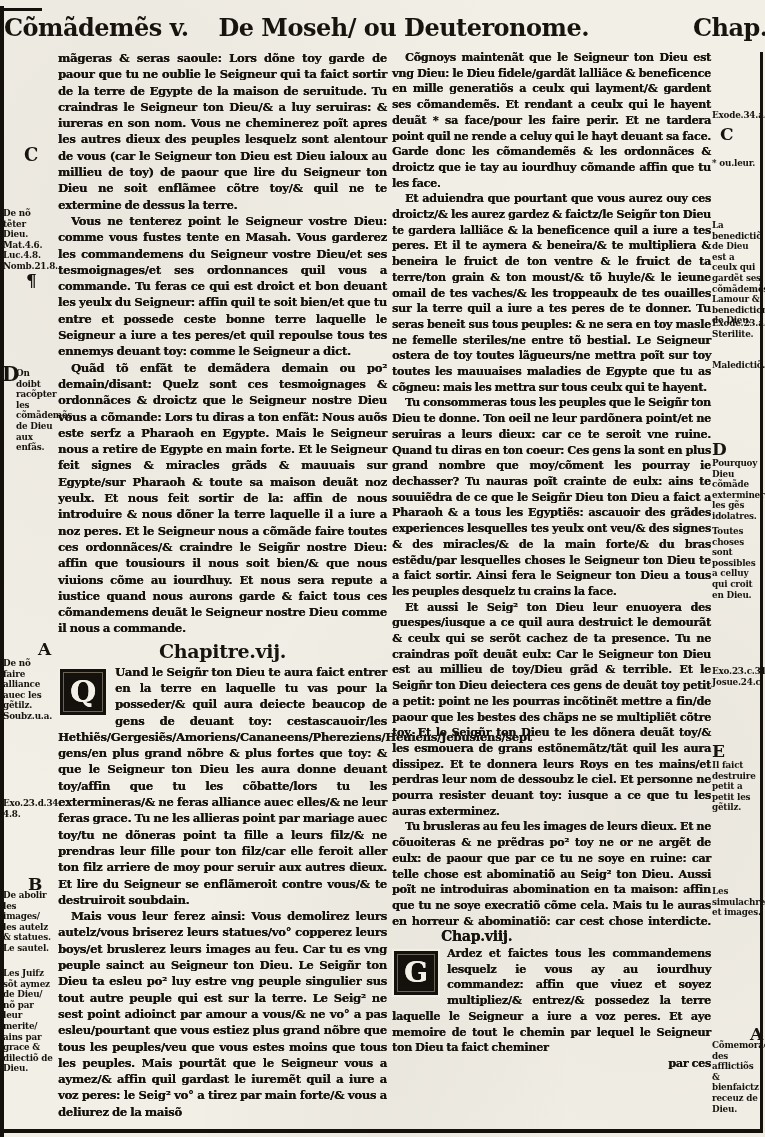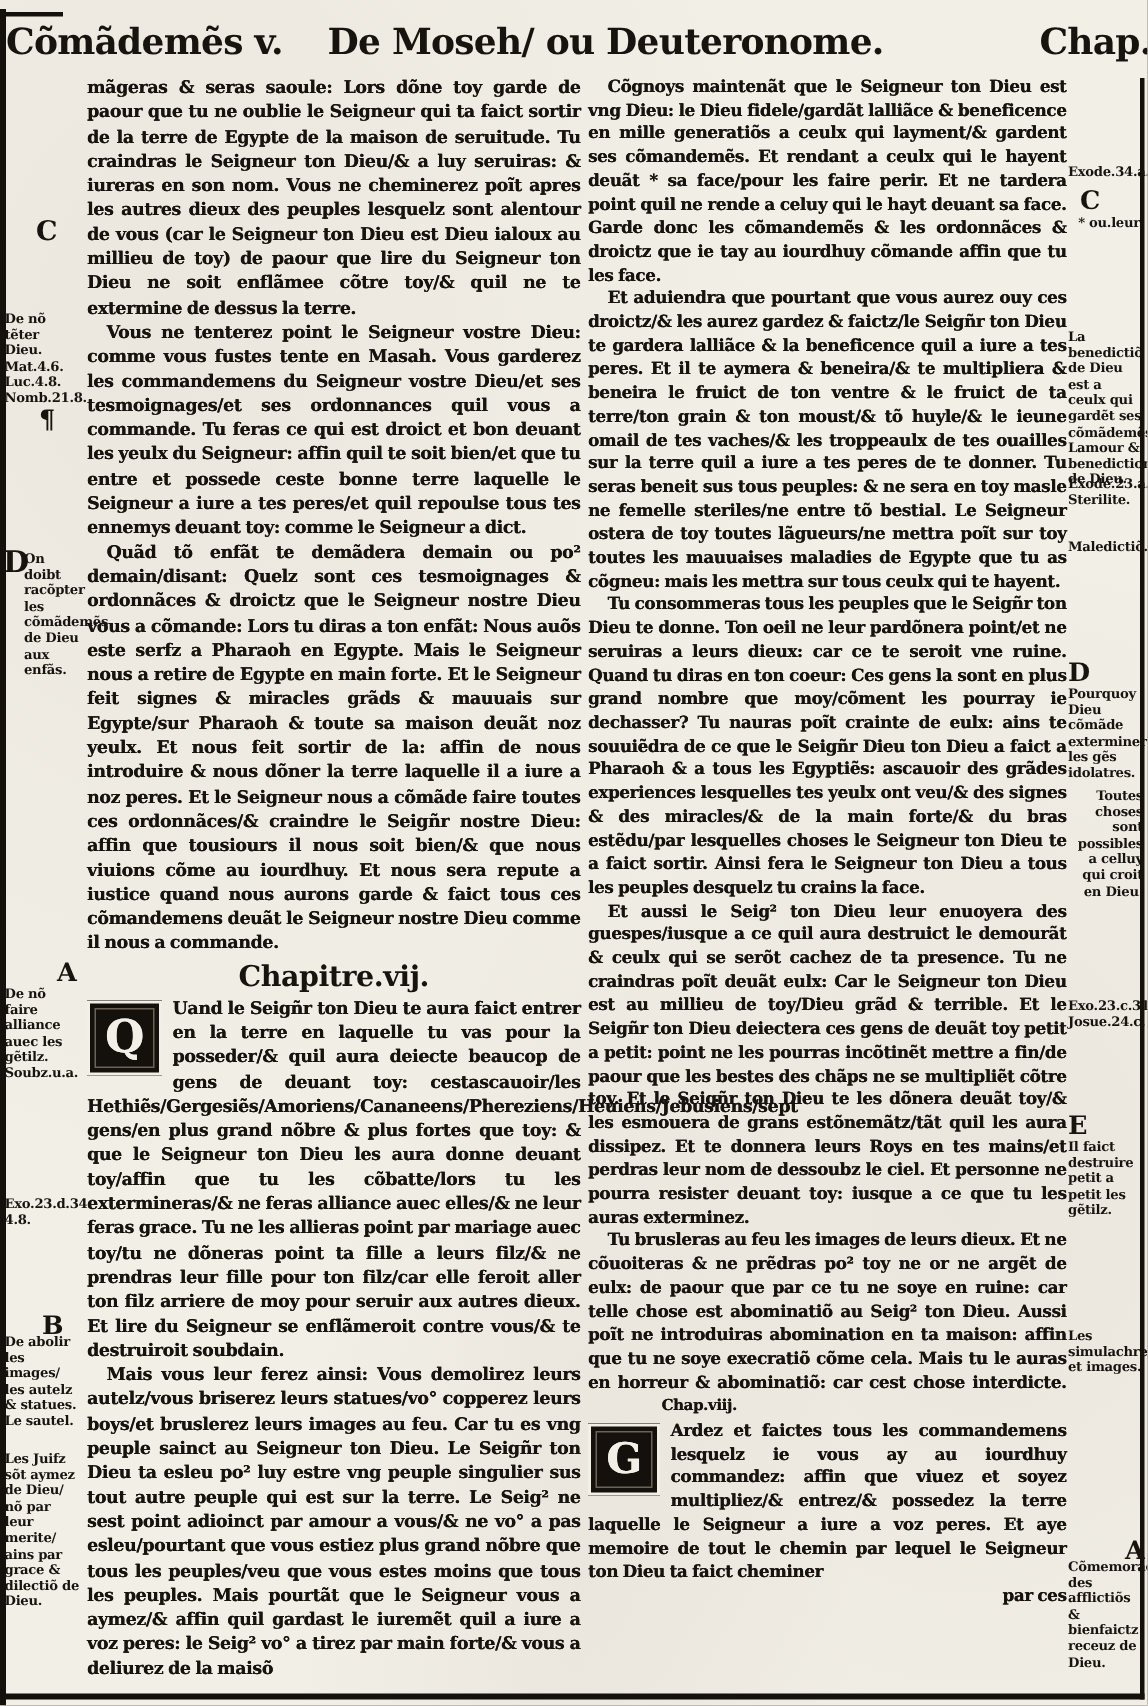--- a/index.html
+++ b/index.html
@@ -42,21 +42,21 @@
   }
   .col-left p{font-size:11.6px;line-height:16.3px;}
   .col-right p{font-size:11.2px;line-height:15.7px;}
   .indent{text-indent:13px;}
 
   .chap-heading{
     text-align:center;font-weight:700;font-size:19px;
     margin:3px 0 2px;letter-spacing:-0.3px;
   }
   .inline-chap{
-    display:inline-block;margin-left:36px;font-size:10px;font-weight:700;
+    display:inline-block;margin-left:36px;font-size:14px;font-weight:700;
   }
 
   .dropcap{
     float:left;width:50px;height:50px;margin:3px 7px 1px 0;
     background:#14100c;color:#f2efe7;
     display:flex;align-items:center;justify-content:center;
     font-size:30px;font-weight:700;
     box-shadow:inset 0 0 0 2px #f2efe7, inset 0 0 0 5px #14100c, inset 0 0 0 6px #6b6356;
   }
   .dropcap.small{width:48px;height:48px;font-size:28px;}
@@ -115,27 +115,27 @@
   <div class="note" style="top:368px;left:16px;width:38px;">On doibt racõpter les cõmãdemẽs de Dieu aux enfãs.</div>
   <div class="sec-letter" style="top:641px;left:38px;">A</div>
   <div class="note" style="top:658px;">De nõ faire alliance auec les gẽtilz. Soubz.u.a.</div>
   <div class="note" style="top:798px;">Exo.23.d.34. 4.8.</div>
   <div class="sec-letter" style="top:876px;left:28px;">B</div>
   <div class="note" style="top:890px;">De abolir les images/ les autelz &amp; statues. Le sautel.</div>
   <div class="note" style="top:968px;">Les Juifz sõt aymez de Dieu/ nõ par leur merite/ ains par grace &amp; dilectiõ de Dieu.</div>
 
   <div class="note note-r" style="top:110px;">Exode.34.a.</div>
   <div class="sec-letter" style="top:126px;left:720px;">C</div>
-  <div class="note note-r" style="top:144px;text-align:right;">* ou.leur.</div>
+  <div class="note note-r" style="top:158px;">* ou.leur.</div>
   <div class="note note-r" style="top:220px;">La benedictiõ de Dieu est a ceulx qui gardẽt ses cõmãdemẽs. Lamour &amp; benediction de Dieu.</div>
   <div class="note note-r" style="top:318px;">Exode.23.a. Sterilite.</div>
   <div class="note note-r" style="top:360px;">Maledictiõ.</div>
   <div class="sec-letter" style="top:441px;left:712px;">D</div>
   <div class="note note-r" style="top:458px;">Pourquoy Dieu cõmãde exterminer les gẽs idolatres.</div>
-  <div class="note note-r" style="top:526px;text-align:right;">Toutes choses sont possibles a celluy qui croit en Dieu.</div>
+  <div class="note note-r" style="top:526px;">Toutes choses sont possibles a celluy qui croit en Dieu.</div>
   <div class="note note-r" style="top:666px;">Exo.23.c.31.d. Josue.24.c.</div>
   <div class="sec-letter" style="top:743px;left:712px;">E</div>
   <div class="note note-r" style="top:760px;">Il faict destruire petit a petit les gẽtilz.</div>
   <div class="note note-r" style="top:886px;">Les simulachres et images.</div>
   <div class="sec-letter" style="top:1026px;left:750px;">A</div>
   <div class="note note-r" style="top:1040px;">Cõmemoraciõ des afflictiõs &amp; bienfaictz receuz de Dieu.</div>
 
 </div>
 
 </body></html>

